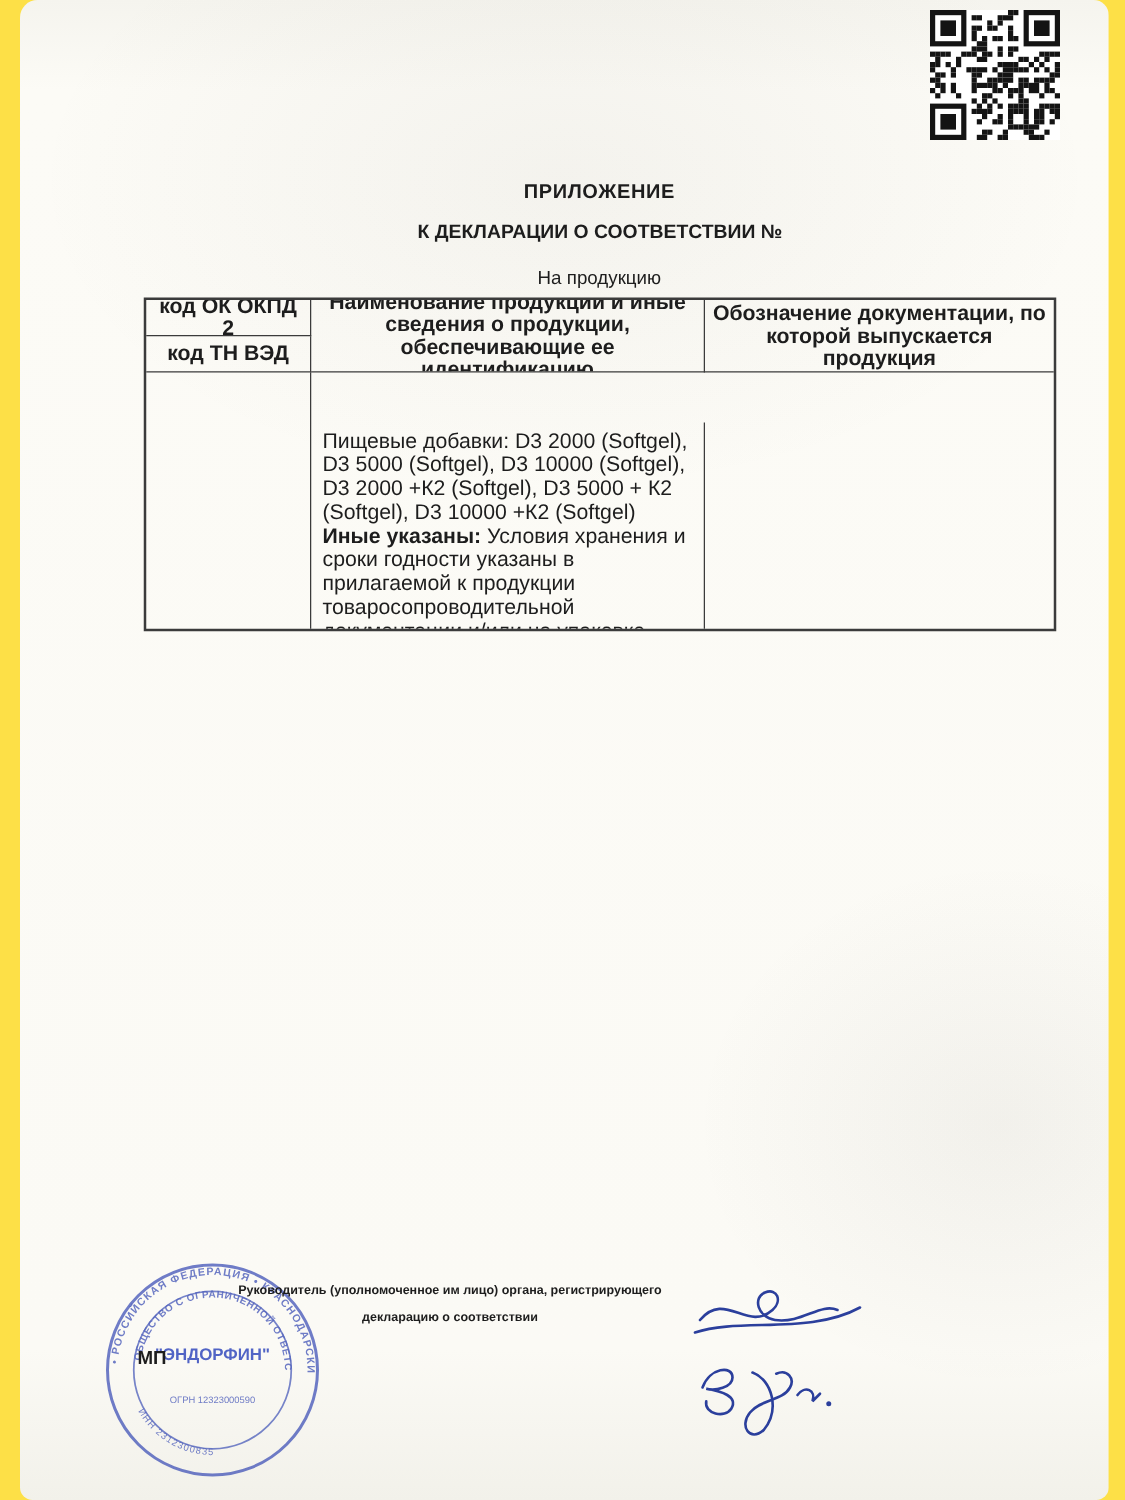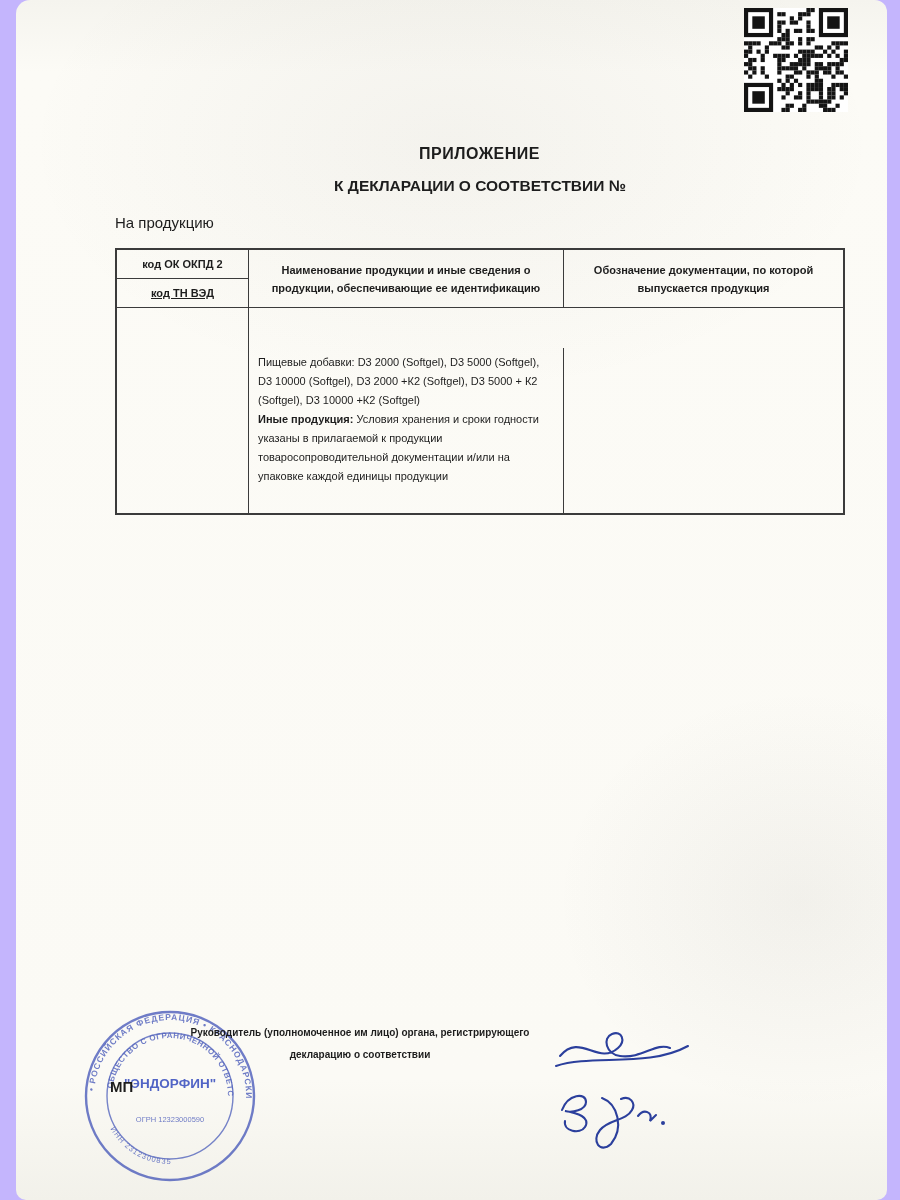--- a/index.html
+++ b/index.html
@@ -1,19 +1,19 @@
 <!DOCTYPE html>
 <html><head>
 <meta charset="utf-8">
 <style>
   * { margin:0; padding:0; box-sizing:border-box; }
   html,body { width:900px; height:1200px; }
   body { font-family:"Liberation Sans", sans-serif; background:#000; }
 
-  .page { position:relative; width:900px; height:1200px; background:#c4b5fd; overflow:hidden; }
+  .page { position:relative; width:900px; height:1200px; background:#fde047; overflow:hidden; }
 
   .paper {
     position:absolute; left:16px; right:13px; top:0; bottom:0;
     border-radius:14px 12px 10px 10px;
     background:
       radial-gradient(ellipse 70% 30% at 50% 12%, rgba(90,85,75,0.05), transparent 70%),
       radial-gradient(ellipse 40% 25% at 90% 75%, rgba(90,85,75,0.06), transparent 70%),
       linear-gradient(180deg, #f5f4ee 0%, #fcfbf6 6%, #fbfaf5 90%, #f2f1ea 100%);
   }
 
@@ -29,38 +29,38 @@
     text-align:center; font-size:16px; font-weight:bold; letter-spacing:0.5px;
   }
   .decl-line {
     position:absolute; left:100px; top:177px; width:760px;
     display:flex; justify-content:center; align-items:center; gap:20px;
     font-size:15.5px;
   }
   .decl-line .lbl { font-weight:bold; }
   .subtitle {
     position:absolute; left:115px; top:214px; width:729px;
-    text-align:left; font-size:15px;
+    text-align:center; font-size:15px;
   }
 
   
   .doc-table {
-    position:absolute; left:115px; top:248px; width:730px;
+    position:absolute; left:115px; top:238px; width:730px;
     display:grid;
     grid-template-columns:132px 315px 1fr;
     grid-template-rows:29px 29px 205px;
     border:2px solid #3b3b3b;
-    font-size:11px;
+    font-size:17px;
   }
   .cell { overflow:hidden; }
   .hd { font-weight:bold; display:flex; align-items:center; justify-content:center; text-align:center; line-height:18px; padding:2px 6px; }
   .br { border-right:1.5px solid #3b3b3b; }
   .bb { border-bottom:1.5px solid #3b3b3b; }
   .c-okpd   { grid-column:1; grid-row:1; }
-  .c-tnved  { grid-column:1; grid-row:2;text-decoration:underline; }
+  .c-tnved  { grid-column:1; grid-row:2; }
   .c-name-h { grid-column:2; grid-row:1/3; }
   .c-doc-h  { grid-column:3; grid-row:1/3; }
   .c-body1  { grid-column:1; grid-row:3; }
   .c-body2  { grid-column:2; grid-row:3; padding:5px 9px; line-height:19px;margin-top:40px; }
   .c-body3  { grid-column:3; grid-row:3; padding:5px 9px; line-height:19px; }
 
   
   .stamp { position:absolute; left:78px; top:1004px; width:184px; height:184px; z-index:1; opacity:0.9; }
   .mp-label { position:absolute; left:110px; top:1078px; font-size:15px; font-weight:bold; z-index:3; }
 
@@ -309,21 +309,21 @@
     <div class="subtitle">На продукцию</div>
 
     <div class="doc-table">
       <div class="cell hd br bb c-okpd">код ОК ОКПД 2</div>
       <div class="cell hd br bb c-tnved">код ТН ВЭД</div>
       <div class="cell hd bb c-doc-h">Обозначение документации, по которой выпускается продукция</div>
       <div class="cell hd br bb c-name-h">Наименование продукции и иные сведения о продукции, обеспечивающие ее идентификацию</div>
 
       <div class="cell br c-body1"></div>
       <div class="cell br c-body2"><span>Пищевые добавки: D3 2000 (Softgel), D3 5000 (Softgel), D3 10000 (Softgel), D3 2000 +К2 (Softgel), D3 5000 + К2 (Softgel), D3 10000 +К2 (Softgel)</span><br>
-        <b>Иные продукция:</b><span> Условия хранения и сроки годности указаны в прилагаемой к продукции товаросопроводительной документации и/или на упаковке каждой единицы продукции</span>
+        <b>Иные указаны:</b><span> Условия хранения и сроки годности указаны в прилагаемой к продукции товаросопроводительной документации и/или на упаковке каждой единицы продукции</span>
       </div>
     </div>
 
     <div class="stamp">
       <svg viewBox="0 0 184 184" width="184" height="184">
         <defs>
           <path id="arcOuterTop" d="M 16 92 A 76 76 0 1 1 168 92" fill="none"></path>
           <path id="arcInnerTop" d="M 34 92 A 58 58 0 1 1 150 92" fill="none"></path>
           <path id="arcOuterBot" d="M 24 92 A 68 68 0 0 0 160 92" fill="none"></path>
         </defs>

